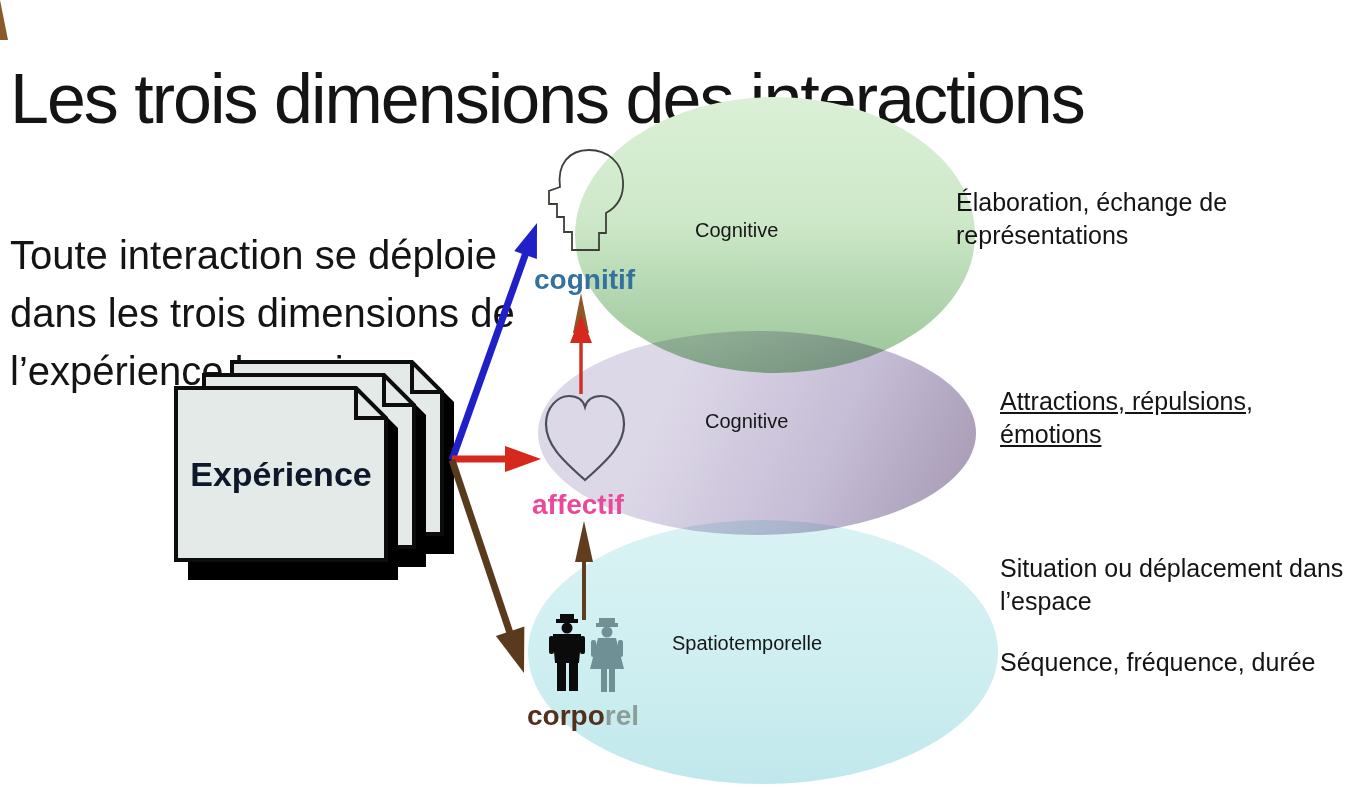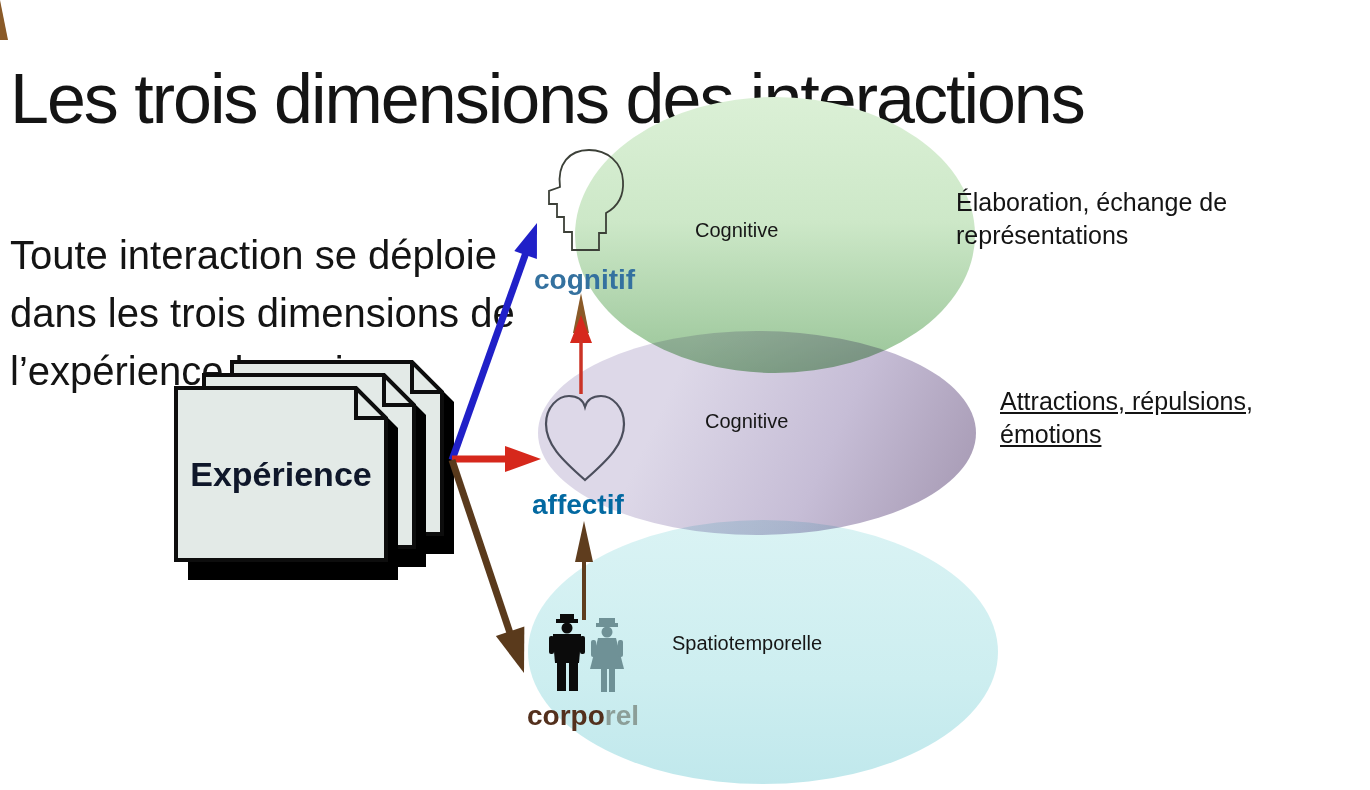--- a/index.html
+++ b/index.html
@@ -32,21 +32,21 @@
   }
   .overlay{position:absolute;left:0;top:0;z-index:2;}
   
   .exp-label{
     position:absolute;left:176px;top:388px;width:210px;height:172px;z-index:3;
     display:flex;align-items:center;justify-content:center;
     font-size:34px;font-weight:bold;color:#0f172a;
   }
   .axis-label{position:absolute;z-index:3;font-size:28px;font-weight:bold;white-space:nowrap;}
   .axis-label.cognitif{left:534px;top:264px;color:#34719f;}
-  .axis-label.affectif{left:532px;top:489px;color:#0369a1;}
+  .axis-label.affectif{left:532px;top:489px;color:#ec4899;}
   .axis-label.corporel{left:527px;top:700px;}
   .corporel-brown{color:#53301d;margin-top:36px;}
   .corporel-gray{color:#8c9e98;}
   .dim-label{position:absolute;z-index:3;font-size:20px;color:#161616;white-space:nowrap;}
   .dim-label.cognitive{left:695px;top:219px;}
   .dim-label.affective{left:705px;top:410px;}
   .dim-label.spatio{left:672px;top:632px;}
   .desc{position:absolute;z-index:3;font-size:25px;line-height:1.32;color:#141414;}
   .desc.d1{left:956px;top:186px;width:350px;}
   .desc.d2{left:1000px;top:385px;width:350px;text-decoration:underline;}
@@ -143,14 +143,18 @@
   <span class="axis-label cognitif">cognitif</span>
   <span class="axis-label affectif">affectif</span>
   <span class="axis-label corporel"><span class="corporel-brown">corpo</span><span class="corporel-gray">rel</span></span>
 
   <span class="dim-label cognitive">Cognitive</span>
   <span class="dim-label affective">Cognitive</span>
   <span class="dim-label spatio">Spatiotemporelle</span>
 
   <div class="desc d1">Élaboration, échange de représentations</div>
   <div class="desc d2">Attractions, répulsions, émotions</div>
+  <div class="desc d3">
+    <div class="para1">Situation ou déplacement dans l’espace</div>
+    <div class="para2">Séquence, fréquence, durée</div>
+  </div>
 
 </div>
 
 </body></html>

